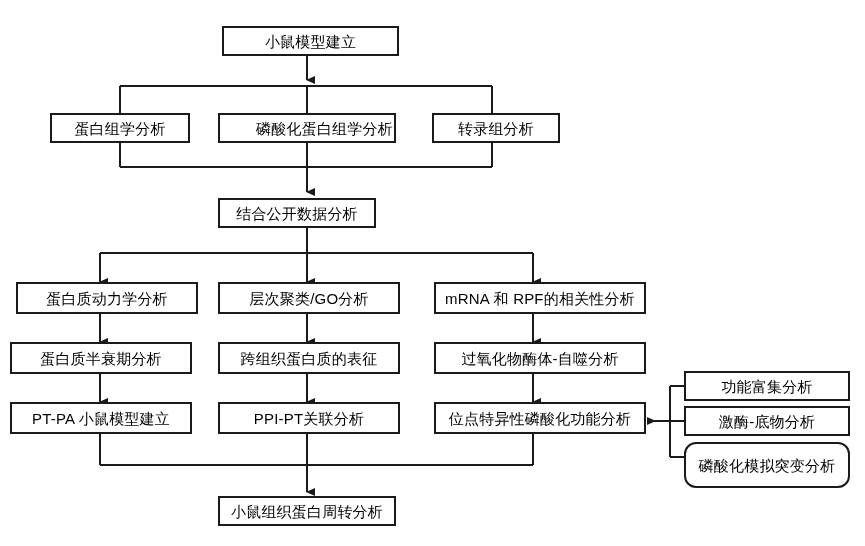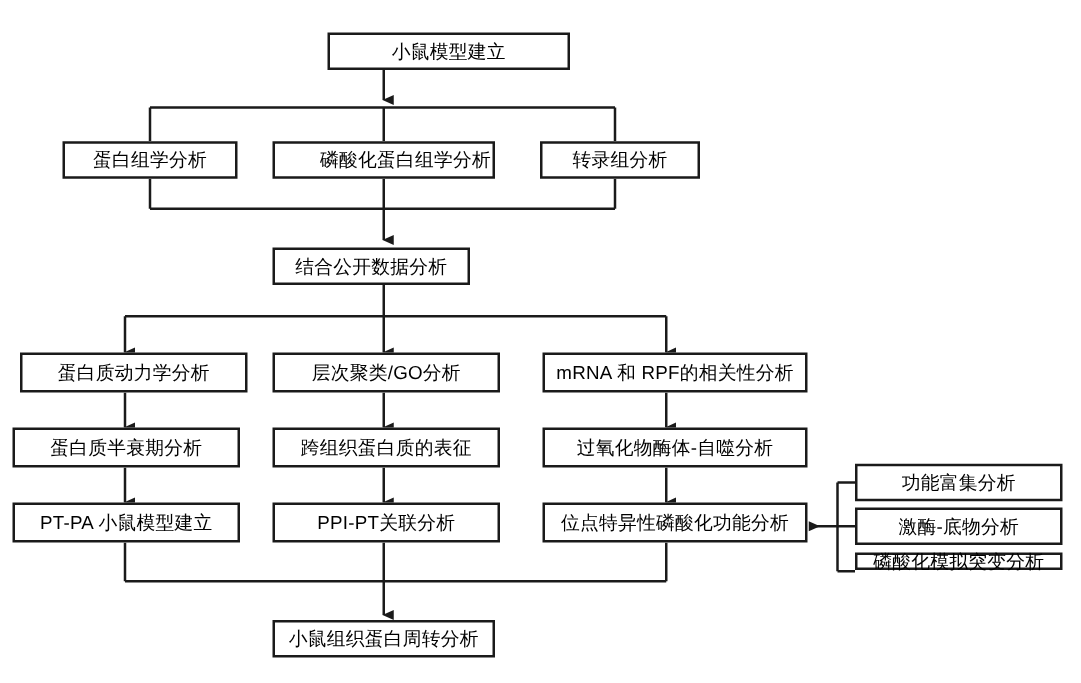--- a/index.html
+++ b/index.html
@@ -98,21 +98,21 @@
       <line x1="307" y1="465" x2="307" y2="492" marker-end="url(#arrowDown)"></line>
 
       <line x1="670" y1="386" x2="670" y2="457"></line>
       <line x1="670" y1="386" x2="684" y2="386"></line>
       <line x1="670" y1="421" x2="684" y2="421"></line>
       <line x1="670" y1="457" x2="684" y2="457"></line>
       <line x1="670" y1="421" x2="648" y2="421" marker-end="url(#arrowLeft)"></line>
     </g>
   </svg>
 
-  <div class="node" style="left:222px; top:26px; width:194px; height:30px;margin-left:40px;">
+  <div class="node" style="left:222px; top:26px; width:177px; height:30px;">
     <span>小鼠模型建立</span>
   </div>
 
   <div class="node" style="left:50px; top:113px; width:140px; height:30px;">
     <span>蛋白组学分析</span>
   </div>
   <div class="node" style="left:218px; top:113px; width:178px; height:30px;padding-left:35px;">
     <span>磷酸化蛋白组学分析</span>
   </div>
   <div class="node" style="left:432px; top:113px; width:128px; height:30px;">
@@ -152,21 +152,21 @@
   <div class="node" style="left:434px; top:402px; width:212px; height:32px;">
     <span>位点特异性磷酸化功能分析</span>
   </div>
 
   <div class="node" style="left:684px; top:371px; width:166px; height:30px;">
     <span>功能富集分析</span>
   </div>
   <div class="node" style="left:684px; top:406px; width:166px; height:30px;">
     <span>激酶-底物分析</span>
   </div>
-  <div class="node" style="left:684px; top:442px; width:166px; height:14px;">
+  <div class="node" style="left:684px; top:442px; width:166px; height:46px;border-radius:12px;">
     <span>磷酸化模拟突变分析</span>
   </div>
 
   <div class="node" style="left:218px; top:496px; width:178px; height:30px;">
     <span>小鼠组织蛋白周转分析</span>
   </div>
 
 </div>
 
 </body></html>

